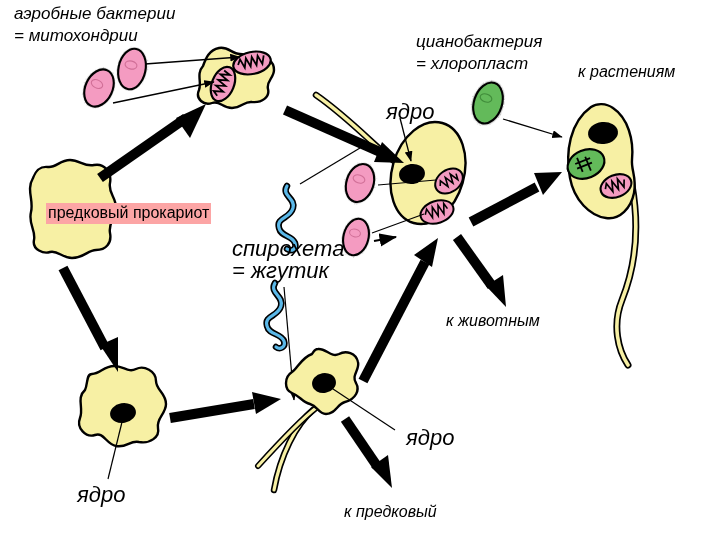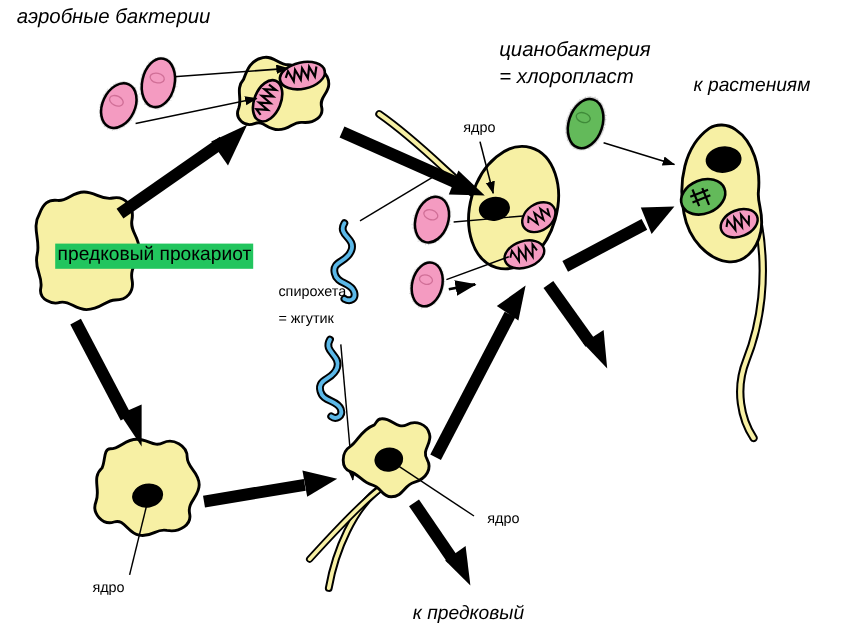--- a/index.html
+++ b/index.html
@@ -29,30 +29,31 @@
     font-family: "Liberation Sans", sans-serif;
     color: #000000;
     white-space: nowrap;
     line-height: 1.18;
   }
   .lbl-title {
     font-size: 17px;
     font-style: italic;
   }
   .lbl-plain {
-    font-size: 12px;
+    font-size: 22px;
+    font-style: italic;
   }
   .lbl-italic {
     font-size: 16px;
     font-style: italic;
     font-weight: 500;
   }
   .lbl-boxed {
     font-size: 16px;
-    background: #22c55e;
+    background: #fca5a5;
     padding: 1px 2px;
   }
 </style>
 </head>
 <body>
 
 <div id="diagram-root">
 
   <svg id="diagram-svg" viewBox="0 0 703 533">
     <defs>
@@ -242,33 +243,35 @@
       <path d="M506,307 L486,286 L503,275 Z" fill="#000"></path>
     </g>
 
     <g>
       <path d="M345,419 L377,466" stroke="#000" stroke-width="10" stroke-linecap="butt"></path>
       <path d="M392,488 L371,467 L388,455 Z" fill="#000"></path>
     </g>
   </svg>
 
   <div class="lbl lbl-title" style="left:14px; top:4px;">аэробные бактерии</div>
+  <div class="lbl lbl-title" style="left:14px; top:26px;">= митохондрии</div>
 
   <div class="lbl lbl-title" style="left:416px; top:54px;">= хлоропласт</div>
   <div class="lbl lbl-title" style="left:416px; top:32px;">цианобактерия</div>
 
   <div class="lbl lbl-italic" style="left:578px; top:63px;">к растениям</div>
 
   <div class="lbl lbl-boxed" style="left:46px; top:203px;">предковый прокариот</div>
 
   <div class="lbl lbl-plain" style="left:386px; top:99px;">ядро</div>
 
   <div class="lbl lbl-plain" style="left:232px; top:236px;">спирохета</div>
   <div class="lbl lbl-plain" style="left:232px; top:258px;text-align:center;">= жгутик</div>
 
+  <div class="lbl lbl-italic" style="left:446px; top:312px;">к животным</div>
 
   <div class="lbl lbl-plain" style="left:406px; top:425px;">ядро</div>
 
   <div class="lbl lbl-plain" style="left:77px; top:482px;">ядро</div>
 
   <div class="lbl lbl-italic" style="left:344px; top:503px;">к предковый</div>
 
 </div>
 
 </body></html>

